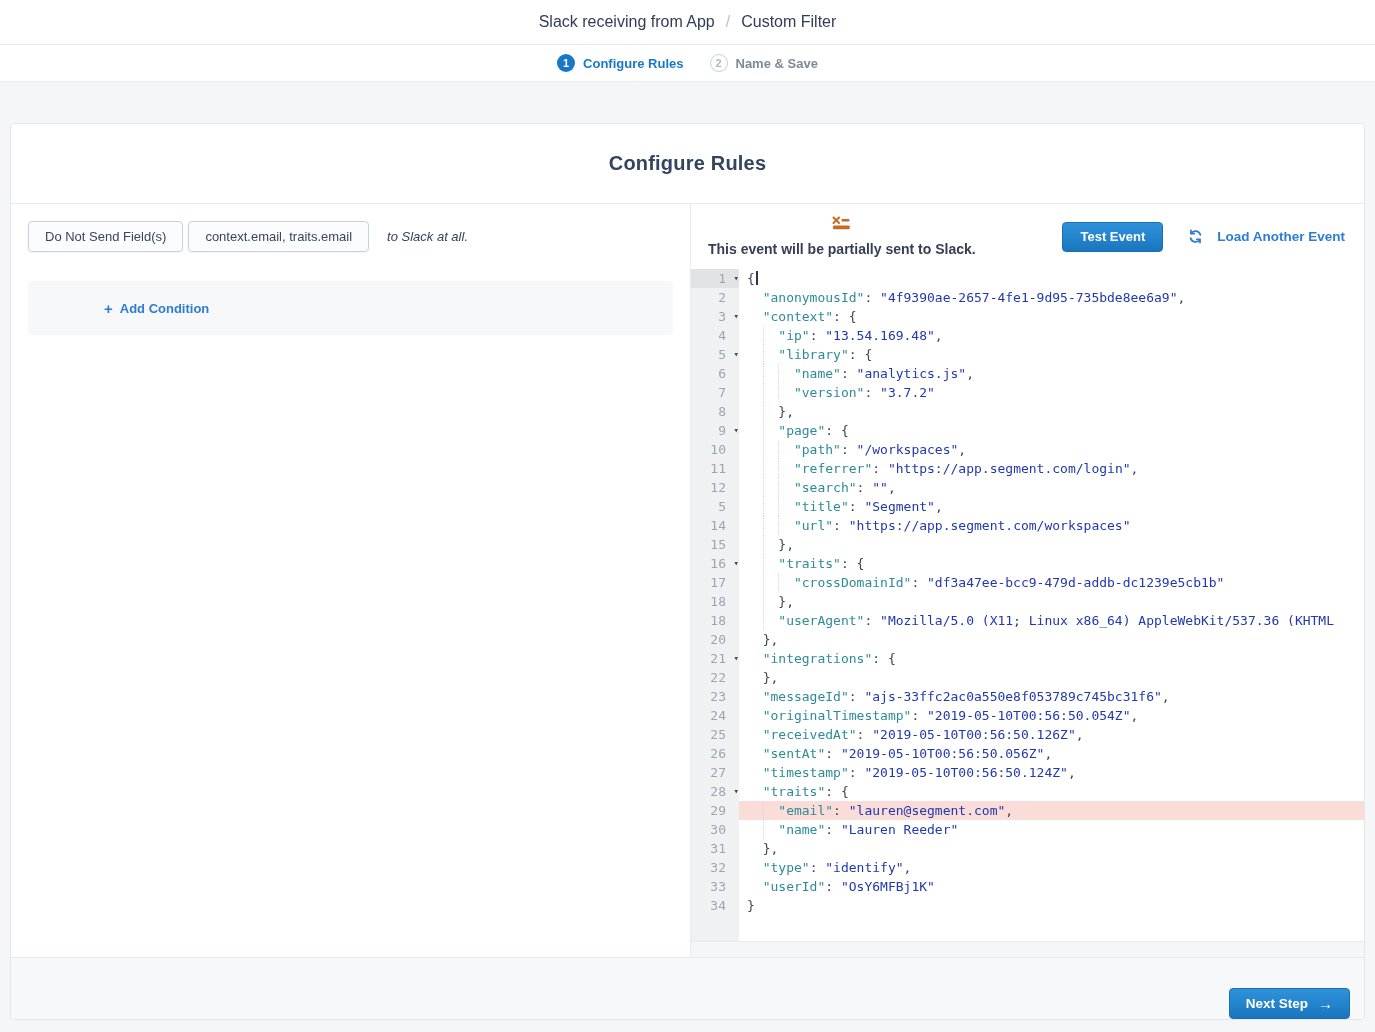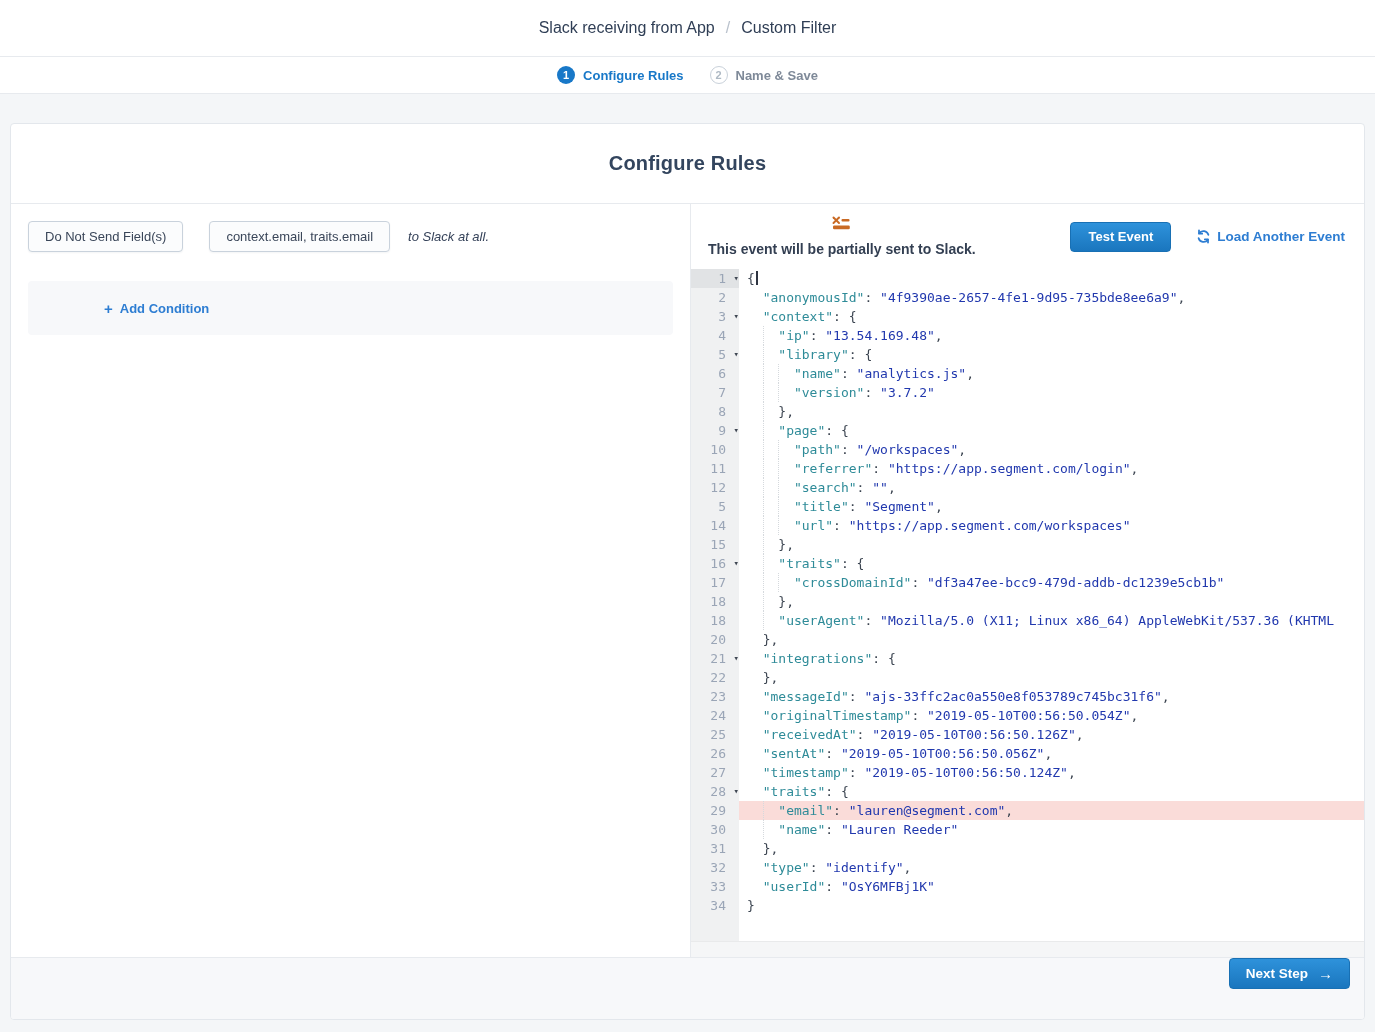--- a/index.html
+++ b/index.html
@@ -6,21 +6,21 @@
   html,body { width:1375px; height:1032px; }
   body {
     font-family:"Liberation Sans", sans-serif;
     background:#f4f6f8;
     color:#2f3e55;
     overflow:hidden;
     position:relative;
   }
   
   .topbar {
-    height:57px; background:#fff; border-bottom:1px solid #e7eaee;
+    height:45px; background:#fff; border-bottom:1px solid #e7eaee;
     display:flex; align-items:center; justify-content:center;
   }
   .topbar .crumb { font-size:16px; font-weight:500; color:#2f3e55; }
   .topbar .sep { color:#b9c1cc; margin:0 11px; font-weight:400; }
   
   .stepsbar {
     height:37px; background:#fff; border-bottom:1px solid #e7eaee;
     display:flex; align-items:center; justify-content:center; gap:26px;
   }
   .step { display:flex; align-items:center; gap:8px; cursor:default; }
@@ -48,21 +48,21 @@
   .card-body { flex:1 1 auto; display:flex; min-height:0; }
   
   .left-panel { width:680px; flex:0 0 680px; border-right:1px solid #e7eaee; padding:17px; }
   .rule-row { display:flex; align-items:center; }
   .chip {
     border:1px solid #c9d2dc; background:#fbfcfd; border-radius:4px;
     padding:0 16px; height:31px; display:flex; align-items:center;
     font-size:13px; color:#3a4659; font-weight:500; cursor:pointer;
     box-shadow:0 1px 2px rgba(16,36,61,.05);
   }
-  .chip + .chip { margin-left:26px; }
+  .chip + .chip { margin-left:5px; }
   .rule-suffix { margin-left:18px; font-size:13px; color:#36435a;font-style:italic; }
   .condition-box {
     margin-top:29px; background:#f7f8fa; border-radius:4px; height:54px;
     display:flex; align-items:center;
   }
   .add-condition {
     margin-left:76px; color:#2d7dd2; font-size:13px; font-weight:600;
     cursor:pointer; display:flex; align-items:center; gap:7px;
   }
   .add-condition .plus { font-size:15px; font-weight:700; line-height:1; }
@@ -73,21 +73,21 @@
   }
   .event-status { display:flex; align-items:center; gap:10px;flex-direction:column; }
   .event-status .txt { font-size:14px; font-weight:700; color:#333f52; }
   .event-actions { margin-left:auto; display:flex; align-items:center; gap:25px; }
   .btn-primary {
     background:linear-gradient(#2e92db,#1a76be); border:1px solid #1870b4;
     color:#fff; font-size:13px; font-weight:600; border-radius:4px;
     height:30px; padding:0 17px; display:flex; align-items:center; cursor:pointer;
     font-family:"Liberation Sans", sans-serif;
   }
-  .load-event { display:flex; align-items:center; gap:6px; color:#2d7dd2; font-size:13.5px; font-weight:600; cursor:pointer; }
+  .load-event { display:flex; align-items:center; gap:14px; color:#2d7dd2; font-size:13.5px; font-weight:600; cursor:pointer; }
   
   .editor {
     flex:1 1 auto; position:relative; background:#fff;
     font-family:"DejaVu Sans Mono", monospace; font-size:13px; line-height:19px;
     overflow:hidden;
   }
   .gutter {
     position:absolute; left:0; top:0; bottom:16px; width:48px;
     background:#f0f1f2; z-index:2;
   }
@@ -111,21 +111,21 @@
     border-left:1px dotted #d5d9dd;
   }
   .caret { display:inline-block; width:2px; height:14px; background:#2f3542; vertical-align:-2px; margin-left:1px; }
   .hscroll {
     position:absolute; left:0; right:0; bottom:0; height:16px;
     background:#f5f6f7; border-top:1px solid #e9eaeb; z-index:3;
   }
   
   .card-footer {
     flex:0 0 62px; background:#f7f8fa; border-top:1px solid #e7eaee;
-    display:flex; align-items:flex-start; justify-content:flex-end; padding:0 14px;
+    display:flex; align-items:flex-end; justify-content:flex-end; padding:0 14px;
   }
   .btn-next {
     background:linear-gradient(#2e92db,#1a76be); border:1px solid #1870b4;
     color:#fff; font-size:13.5px; font-weight:600; border-radius:4px;
     height:31px; padding:0 16px; display:flex; align-items:center; gap:10px; cursor:pointer;
     font-family:"Liberation Sans", sans-serif;
   }
   .btn-next .arrow { font-size:15px; line-height:1; }
   svg { display:block; }
 </style>

